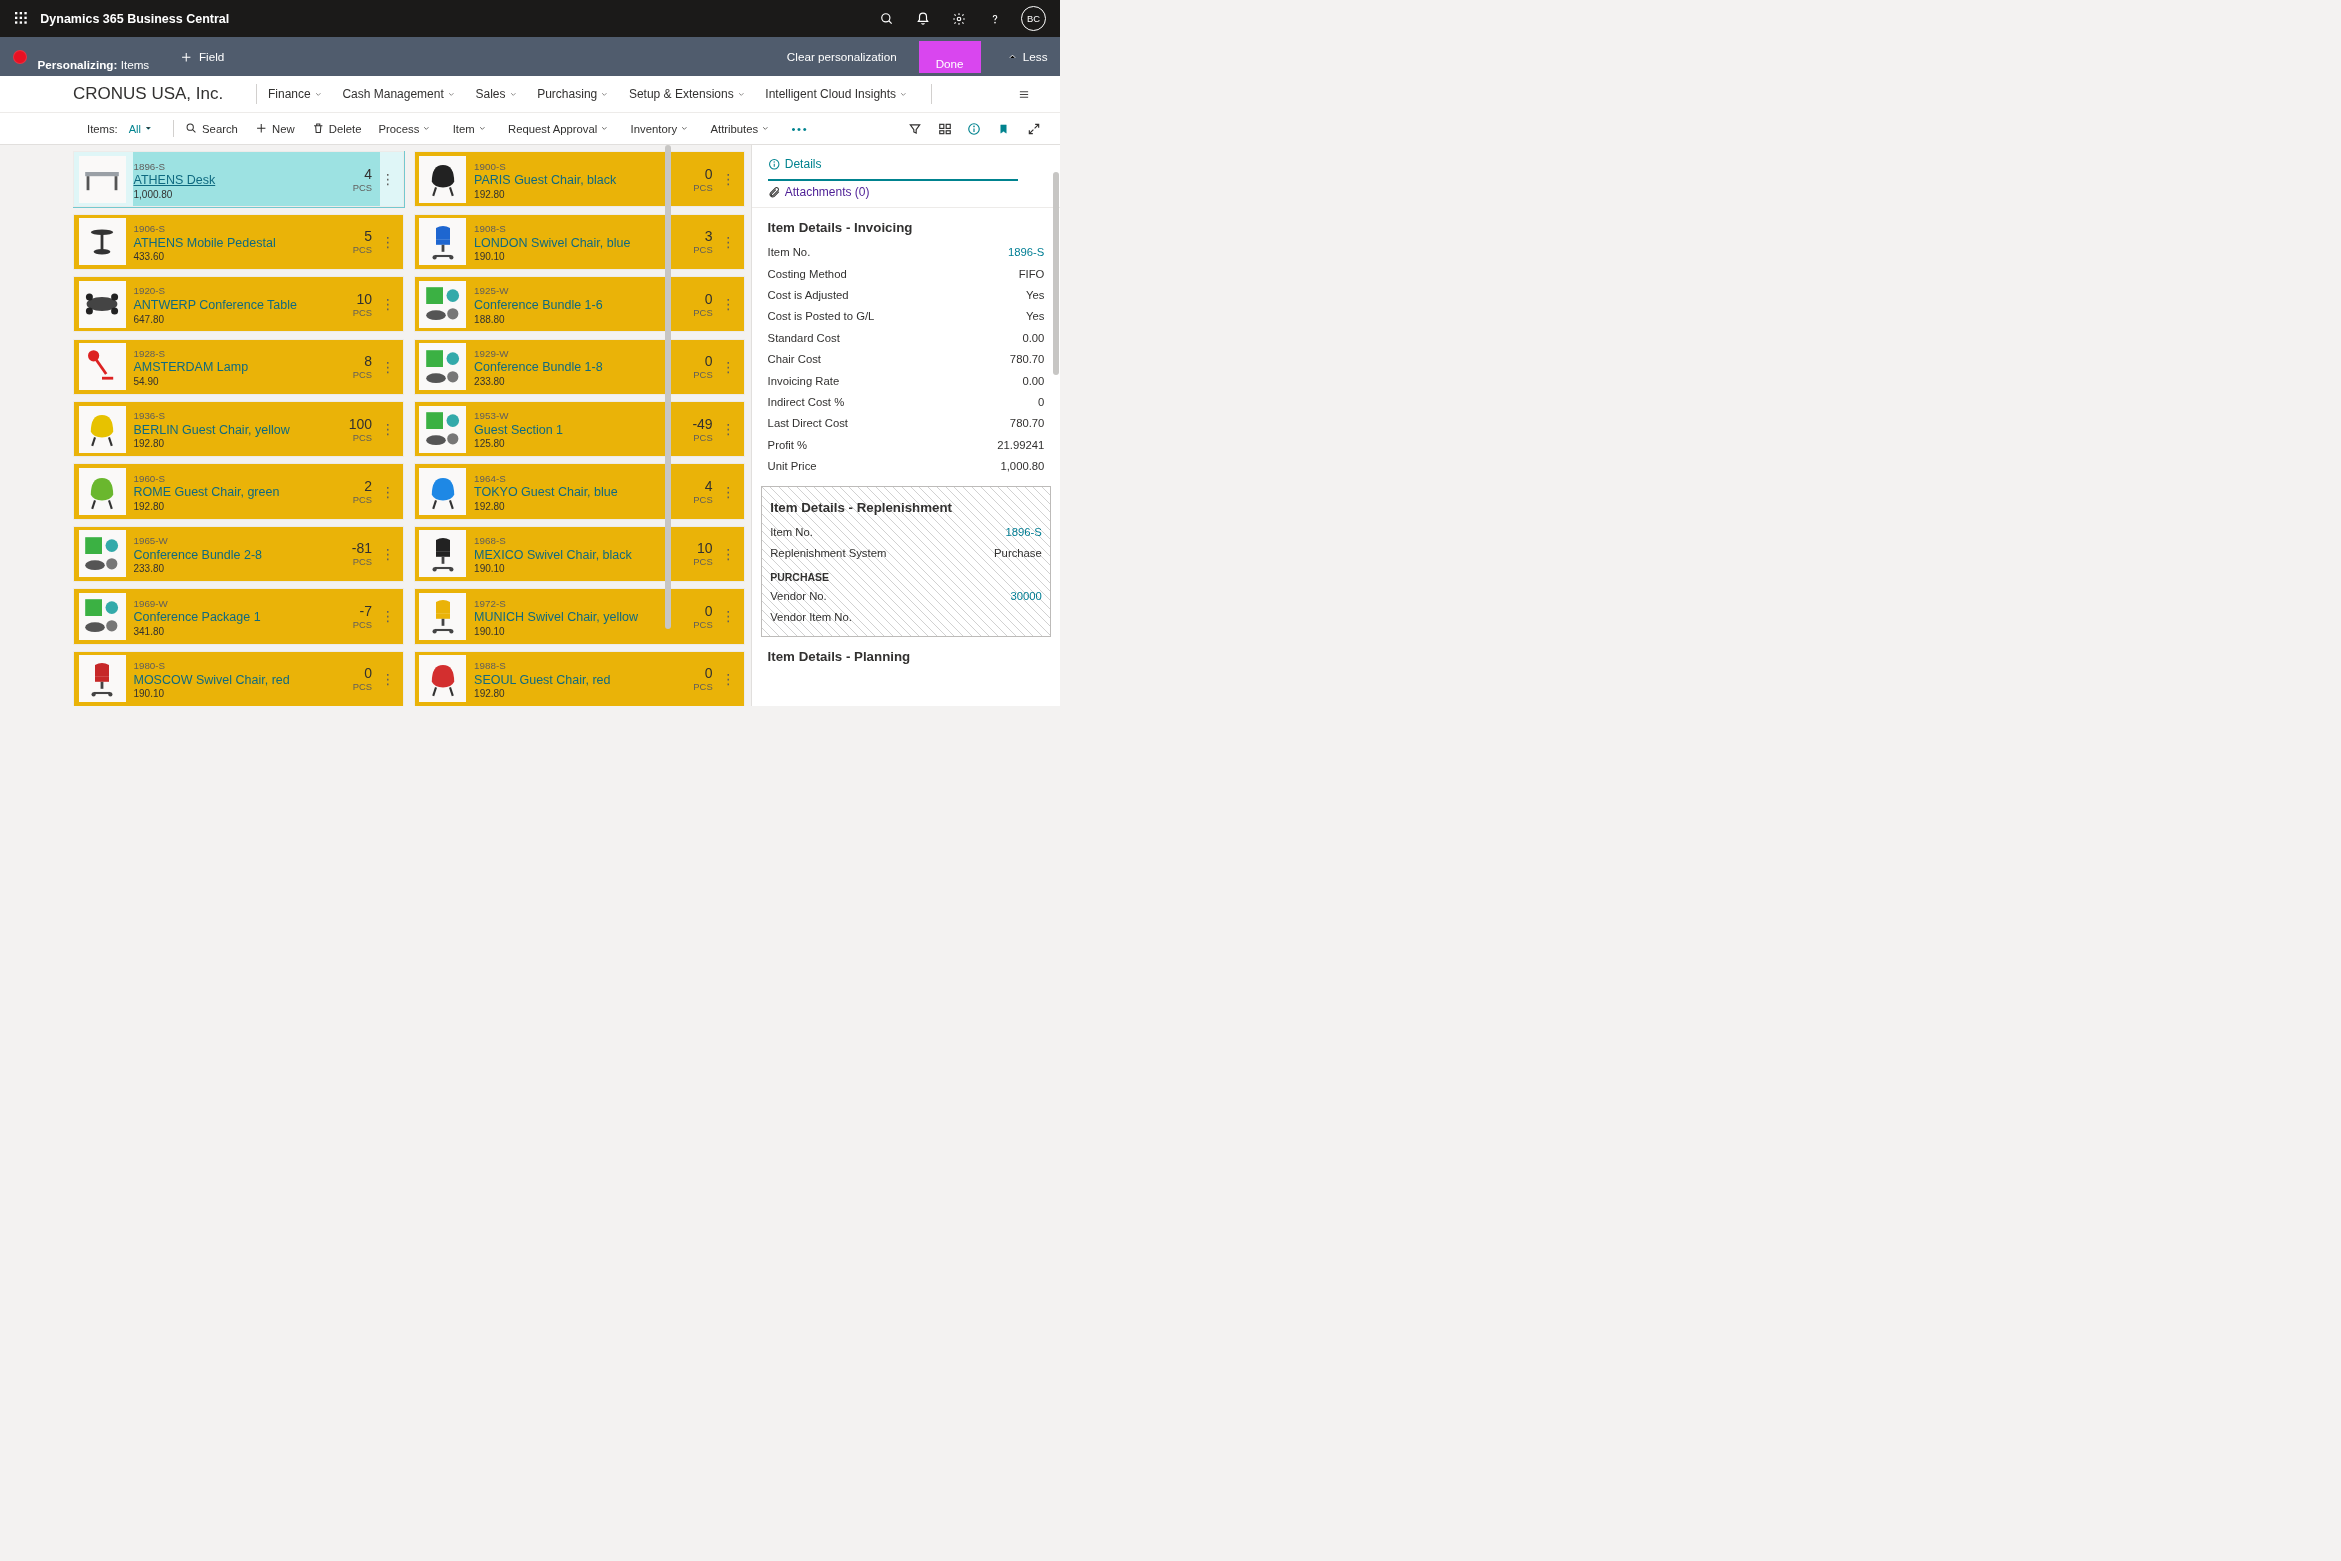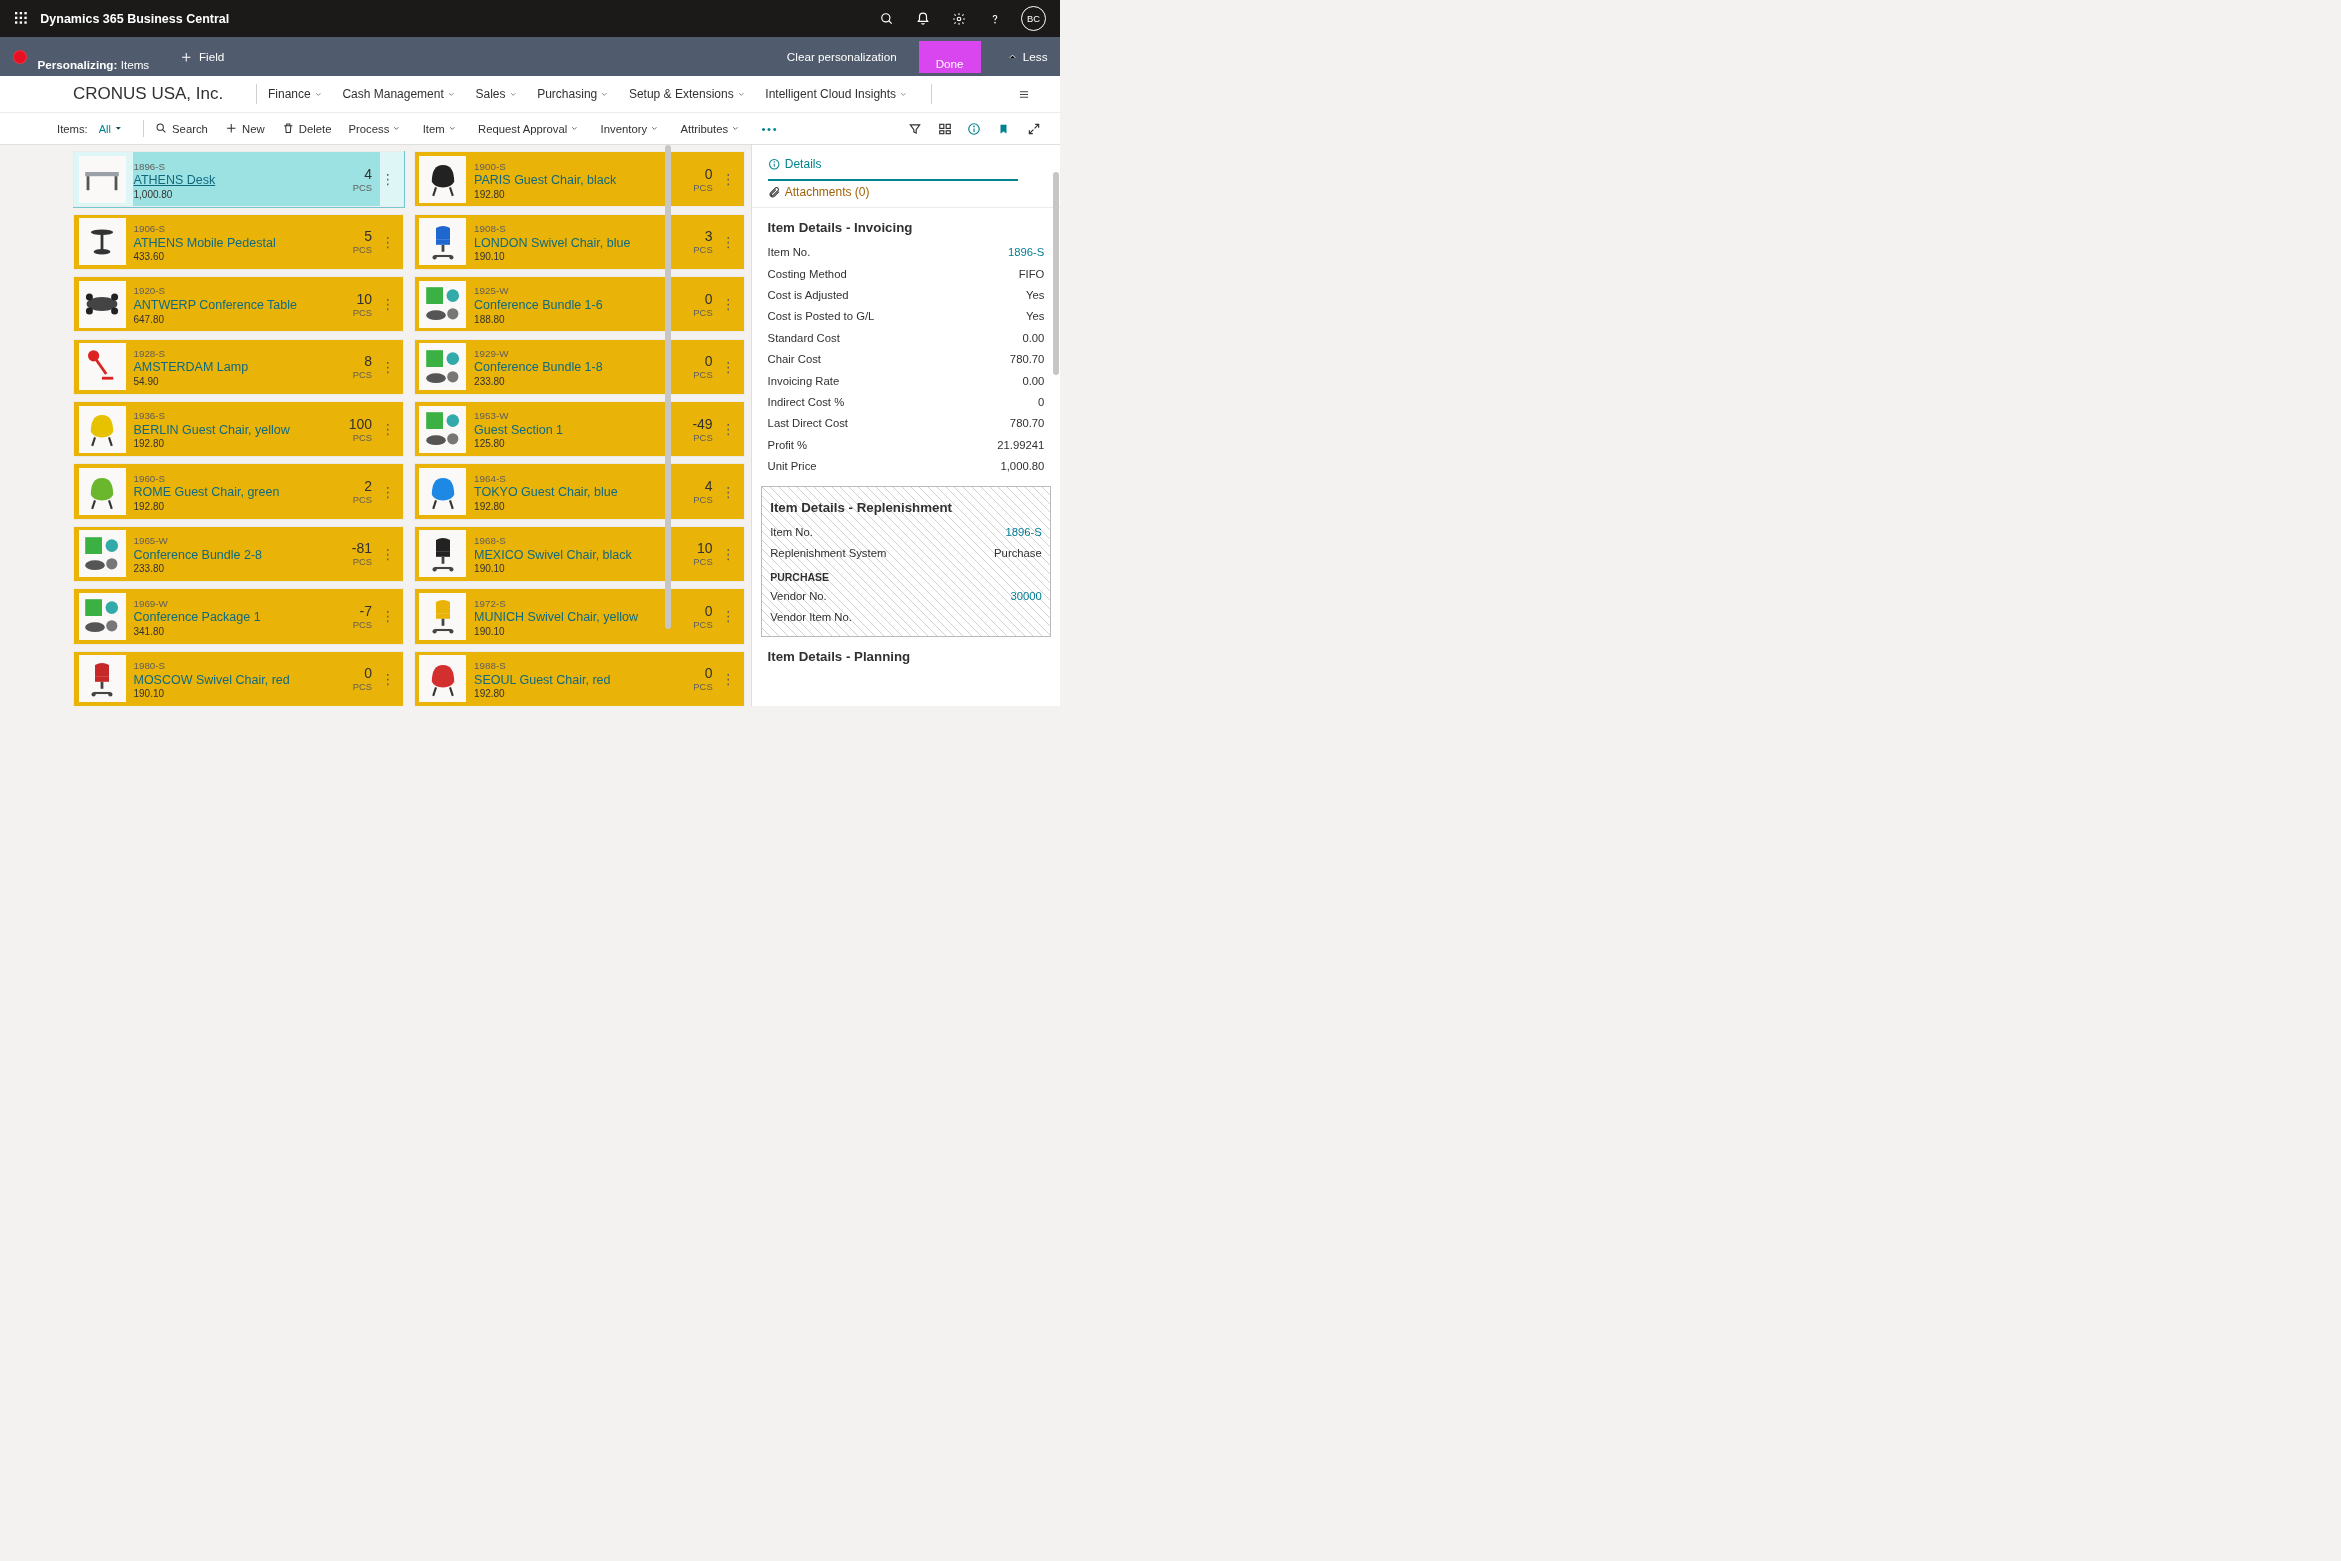--- a/index.html
+++ b/index.html
@@ -30,21 +30,21 @@
 
   
   .whitebar { background:#fff; border-bottom:0.8px solid #e1dfdd; }
   .company-row { height:37px; display:flex; align-items:center; padding: 0 22px 0 73px; border-bottom:0.8px solid #edebe9; }
   .company-name { font-weight:400; font-size:17px; color:#323130; margin-right:22px; }
   .vsep { width:0.8px; height:20px; background:#d2d0ce; margin:0 11px; }
   .navlink { color:#323130; font-size:12px; margin-right:20px; cursor:pointer; display:flex; align-items:center; }
   .navlink svg { margin-left:3.1px; stroke:#605e5c; }
   .menu-more { margin-left:auto; margin-right:6.2px; cursor:pointer; }
 
-  .toolbar-row { height:31px; display:flex; align-items:center; padding:0 14px 0 57px; }
+  .toolbar-row { height:31px; display:flex; align-items:center; padding:0 14px 0 87px; }
   .toolbar-row .lbl { font-size:11.3px; color:#323130; margin-right:11px; }
   .toolbar-row .all-filter { color:#00838f; cursor:pointer; display:flex; align-items:center; margin-right:9.4px; }
   .toolbar-row .all-filter svg{stroke:#00838f; margin-left:3.1px;}
   .toolbtn { display:flex; align-items:center; margin-right:17px; cursor:pointer; color:#323130; font-size:11.3px;}
   .toolbtn svg { margin-right:4.7px; stroke:#323130; fill:none; }
   .toolbtn.drop svg.chev { margin-left:3.1px;}
   .vsep2 { width:0.8px; height:17px; background:#d2d0ce; margin:0 11px; }
   .tb-right { margin-left:auto; display:flex; align-items:center; gap:14px; padding-right:4.7px;}
   .tb-icon { width:15.6px; height:15.6px; display:flex; align-items:center; justify-content:center; cursor:pointer;}
   .tb-icon svg{stroke:#323130; fill:none;}
@@ -70,21 +70,21 @@
   .card .qtyblock { text-align:right; margin-right:7.8px;}
   .card .qty { font-size:14px; color:#323130;}
   .card .unit { font-size:9.4px; color:#605e5c;}
   .card .kebab { width:15.6px; color:#605e5c; font-size:14px; cursor:pointer; text-align:center;}
   .card .thumb svg { max-width:42px; max-height:42px;}
 
   
   .details-pane { width:309px; background:#fff; border-left:0.8px solid #e1dfdd; display:flex; flex-direction:column; overflow-y:auto; scrollbar-width:thin; position:relative;}
   .details-scroll-indicator{ position:absolute; right:0.8px; top:26.5px; width:6.2px; height:203px; background:#c7c6c4; border-radius:3.1px;}
   .dtabs { display:flex; padding:7.8px 15.6px 0 15.6px; border-bottom:0.8px solid #edebe9;flex-direction:column;}
-  .dtab { display:flex; align-items:center; padding:4.7px 0 7.8px 0; margin-right:26.5px; cursor:pointer; color:#a16207; font-size:12px;}
+  .dtab { display:flex; align-items:center; padding:4.7px 0 7.8px 0; margin-right:26.5px; cursor:pointer; color:#4c1d95; font-size:12px;}
   .dtab svg{ margin-right:4.7px; stroke:#323130; fill:none;}
   .dtab.active { color:#00838f; border-bottom:2.3px solid #00838f; margin-bottom:-0.8px;}
   .dtab.active svg{stroke:#00838f;}
   .section-title{ font-size:13.3px; font-weight:600; padding:12.5px 15.6px 6.2px 15.6px; color:#323130;}
   .kv-row{ display:flex; justify-content:space-between; padding:4.7px 15.6px; font-size:11.3px;}
   .kv-row .v{ color:#323130;}
   .kv-row .v.link{ color:#007e94; cursor:pointer;}
   .hatched{ position:relative; }
   .hatched::before{ content:""; position:absolute; inset:0; background:repeating-linear-gradient(45deg, rgba(0,0,0,0) 0, rgba(0,0,0,0) 5.5px, rgba(0,0,0,0.18) 5.5px, rgba(0,0,0,0.18) 6.2px); pointer-events:none;}
   .subheader{ font-size:10.5px; font-weight:600; padding:7.8px 15.6px 1.6px 15.6px; color:#323130;}

